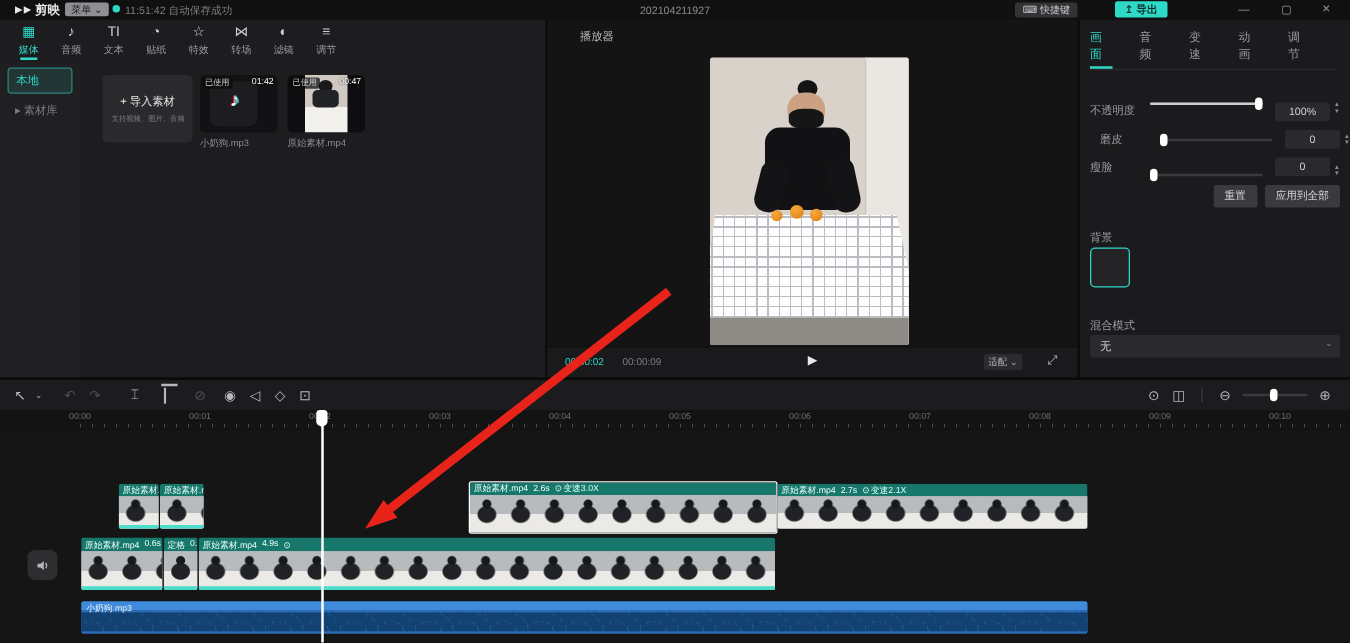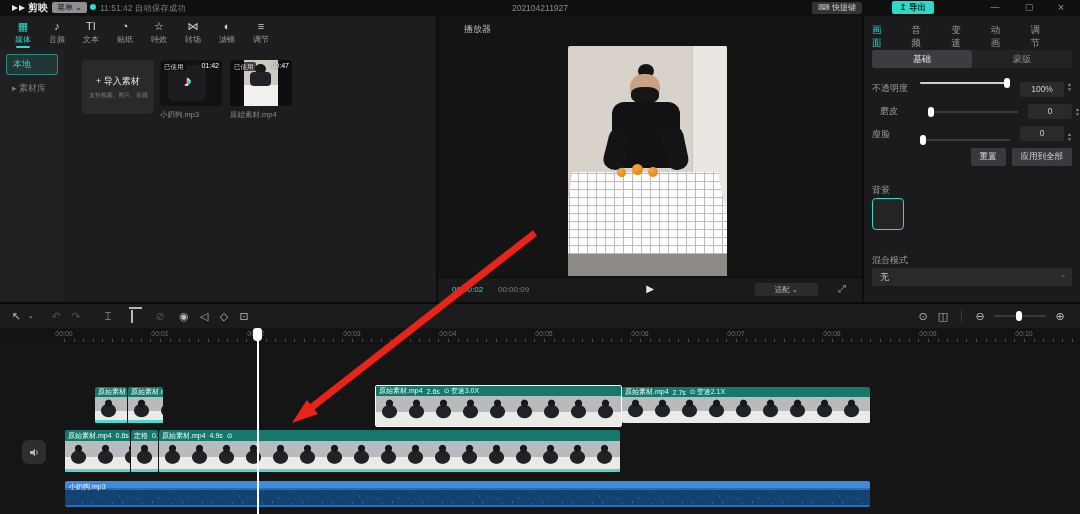--- a/index.html
+++ b/index.html
@@ -178,38 +178,34 @@
     <div class="abs" style="left:0;bottom:0;width:100%;height:22px;background:#8e8b87;"></div>
     <div class="orange" style="left:64px;top:118px;width:11px;height:11px;"></div>
     <div class="orange" style="left:80px;top:121px;width:10px;height:10px;"></div>
     <div class="orange" style="left:49px;top:122px;width:9px;height:9px;"></div>
   </div>
 
   <div class="abs" style="left:0;bottom:0;width:100%;height:24px;background:#1a1a1c;border-top:1px solid #0d0d0e;">
     <span class="abs teal" style="left:14px;top:7px;font-size:8px;">00:00:02</span>
     <span class="abs txt-dim" style="left:60px;top:7px;font-size:8px;">00:00:09</span>
     <span class="abs" style="left:50%;top:5px;transform:translateX(-50%);font-size:10px;color:#e8e8ea;cursor:pointer;">▶</span>
-    <span class="abs" style="right:44px;top:5px;background:#2b2b2e;border-radius:2px;padding:0 20px;line-height:13px;font-size:7.5px;color:#b5b5ba;"><span>适配</span> ⌄</span>
+    <span class="abs" style="right:44px;top:5px;background:#2b2b2e;border-radius:2px;padding:0 4px;line-height:13px;font-size:7.5px;color:#b5b5ba;"><span>适配</span> ⌄</span>
     <span class="abs" style="right:16px;top:5px;font-size:10px;color:#b5b5ba;">⤢</span>
   </div>
 </div>
 
 <div class="abs panel" style="left:864px;top:16px;width:216px;height:286px;background:#1b1b1d;">
   <div class="abs" style="left:8px;top:8px;display:flex;border-bottom:1px solid #2a2a2d;width:198px;">
     <span class="itab active">画面</span>
     <span class="itab">音频</span>
     <span class="itab">变速</span>
     <span class="itab">动画</span>
     <span class="itab">调节</span>
   </div>
 
-  <div class="abs" style="left:8px;top:34px;width:200px;display:flex;background:#232325;border-radius:3px;">
-    <span class="seg active">基础</span>
-    <span class="seg">蒙版</span>
-  </div>
 
   <div class="abs" style="left:8px;top:66px;width:200px;display:flex;align-items:flex-start;">
     <span class="sl-label">不透明度</span>
     <span class="sl-track">
         <span class="sl-fill" style="width:100%;"></span>
         <span class="sl-handle" style="right:0;"></span>
       </span>
     <span class="sl-val">100%</span>
     <span class="stepper">
         <span>▲</span>

